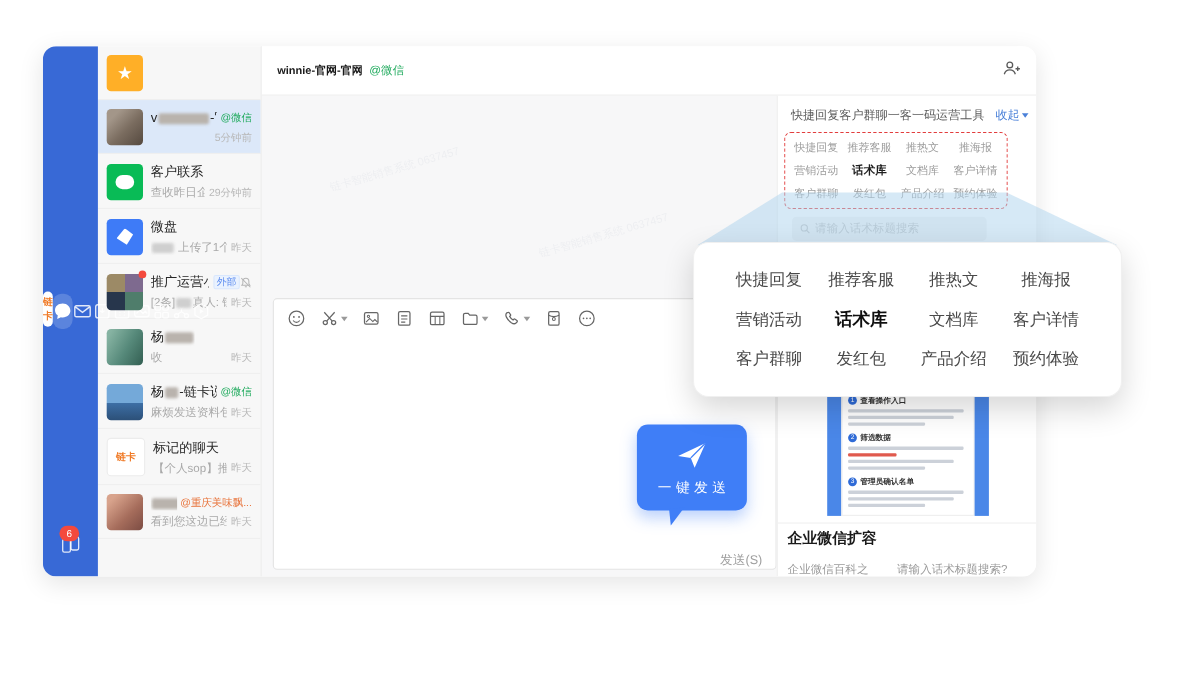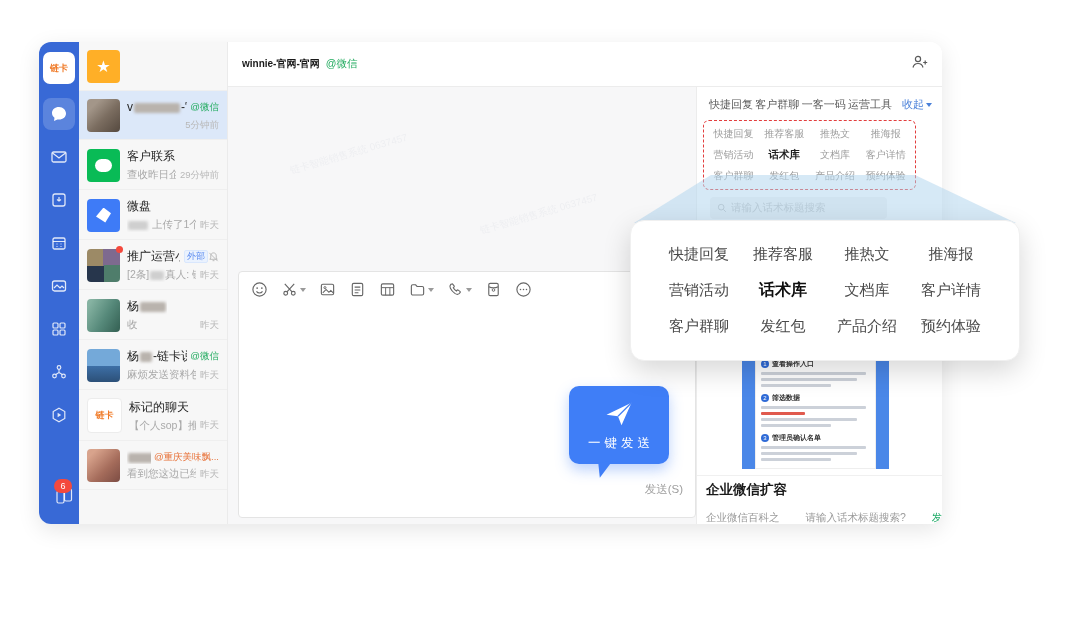--- a/index.html
+++ b/index.html
@@ -2,21 +2,21 @@
 <html><head>
 <meta charset="utf-8">
 <style>
   html,body{margin:0;padding:0;background:#fff;}
   .canvas{position:relative;width:1080px;height:636px;background:#fff;overflow:hidden;
           font-family:"Liberation Sans","DejaVu Sans",sans-serif;}
   
   .window{position:absolute;left:39px;top:42px;width:903px;height:482px;background:#fff;
           border-radius:12px;box-shadow:0 6px 22px rgba(0,0,0,.10);display:flex;overflow:hidden;z-index:1;}
   
-  .rail{width:40px;background:#3869d6;flex:none;display:flex;flex-direction:column;align-items:center;
+  .rail{width:50px;background:#3869d6;flex:none;display:flex;flex-direction:row;align-items:center;
         padding-top:10px;position:relative;}
   .rail-logo{width:32px;height:32px;background:#fff;border-radius:7px;display:flex;align-items:center;
              justify-content:center;color:#f07b28;font-size:9px;font-weight:bold;margin-bottom:14px;}
   .rail-ic{width:32px;height:32px;border-radius:8px;display:flex;align-items:center;justify-content:center;
            margin-bottom:11px;}
   .rail-ic svg{display:block;}
   .rail-ic.active{background:rgba(255,255,255,.18);}
   .rail-bottom{position:absolute;bottom:14px;left:0;width:50px;display:flex;justify-content:center;}
   .badge-red{position:absolute;top:-7px;right:2px;min-width:14px;height:14px;border-radius:8px;background:#f4493d;
              color:#fff;font-size:9px;display:flex;align-items:center;justify-content:center;padding:0 2px;}
@@ -73,21 +73,21 @@
   .hdr-tag{font-size:10.5px;color:#22ab5f;margin-left:6px;}
   .hdr-right{margin-left:auto;}
   .bodyrow{flex:1;display:flex;min-height:0;}
   .chatmain{width:468px;flex:none;background:#f7f7f8;position:relative;}
   
   .composer{position:absolute;left:10px;right:0;top:184px;bottom:6px;background:#fff;border:1px solid #e4e4e4;
             border-radius:4px;}
   .tools{display:flex;align-items:center;gap:13px;padding:9px 12px;}
   .tool{display:flex;align-items:center;gap:2px;}
   .caret{width:0;height:0;border:3px solid transparent;border-top:4px solid #9a9a9a;margin-top:3px;}
-  .send-btn{position:absolute;right:12px;bottom:20px;font-size:11.5px;color:#9e9e9e;}
+  .send-btn{position:absolute;right:12px;bottom:0;font-size:11.5px;color:#9e9e9e;}
   
   .quick-send{position:absolute;left:341px;top:299px;width:100px;height:78px;background:#3f7ef7;border-radius:10px;
               box-shadow:0 6px 14px rgba(63,126,247,.35);display:flex;flex-direction:column;align-items:center;
               justify-content:center;gap:6px;z-index:3;}
   .quick-send .qs-label{color:#fff;font-size:12.5px;letter-spacing:4px;padding-left:4px;}
   .qs-tail{position:absolute;left:30px;top:76px;width:0;height:0;border-top:15px solid #3f7ef7;
            border-right:14px solid transparent;transform:rotate(-6deg);}
   
   .wm{position:absolute;font-size:10px;color:rgba(50,70,110,.05);transform:rotate(-16deg);white-space:nowrap;
       pointer-events:none;}

